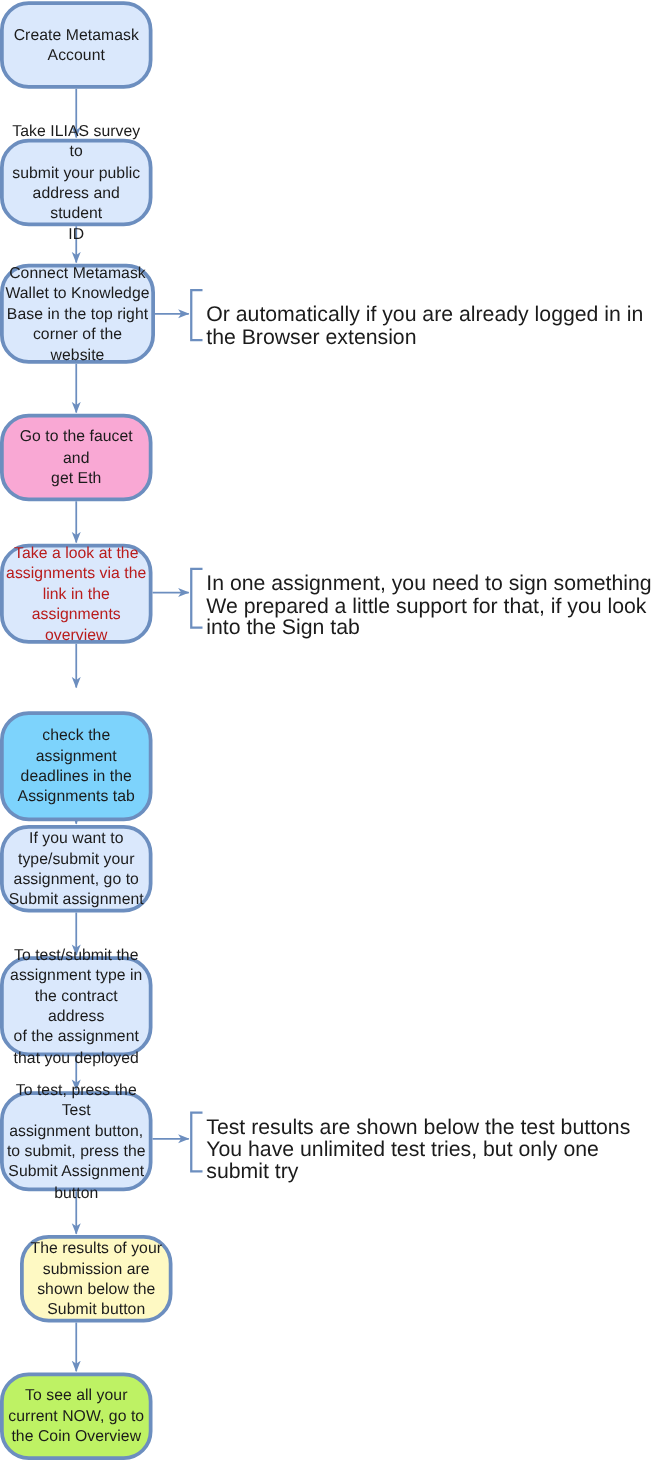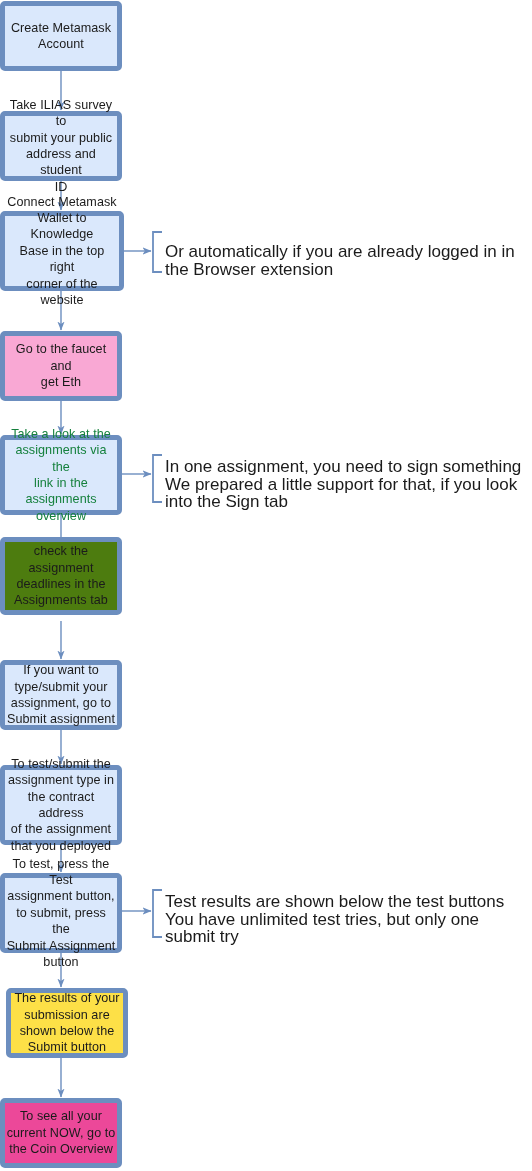--- a/index.html
+++ b/index.html
@@ -17,22 +17,22 @@
   #flow {
     position: absolute;
     left: 0; top: 0;
     width: 532px;
     height: 1171px;
   }
   .node {
     position: absolute;
     box-sizing: border-box;
     background: #dae8fc;
-    border: 5px solid #0369a1;
-    border-radius: 5px;
+    border: 3px solid #0369a1;
+    border-radius: 23px;
     display: flex;
     align-items: center;
     justify-content: center;
     text-align: center;
     color: #1b1b1b;
     font-size: 12.6px;
     line-height: 16.4px;
     letter-spacing: 0.05px;
     white-space: pre-line;
     padding: 0 1px;
@@ -94,47 +94,47 @@
       <div class="node" style="left: 0px; top: 111px; width: 122px; height: 70px; background: rgb(218, 232, 252); border-color: rgb(108, 142, 191); color: rgb(27, 27, 27);">Take ILIAS survey to
 submit your public
 address and student
 ID</div>
       <div class="node" style="left: 0px; top: 211px; width: 124px; height: 80px; background: rgb(218, 232, 252); border-color: rgb(108, 142, 191); color: rgb(27, 27, 27);">Connect Metamask
 Wallet to Knowledge
 Base in the top right
 corner of the website</div>
       <div class="node" style="left: 0px; top: 331px; width: 122px; height: 70px; background: #f9a8d4; border-color: rgb(108, 142, 191); color: rgb(27, 27, 27);">Go to the faucet and
 get Eth</div>
-      <div class="node" style="left: 0px; top: 435px; width: 122px; height: 80px; background: rgb(218, 232, 252); border-color: rgb(108, 142, 191); color: #15803d;">Take a look at the
+      <div class="node" style="left: 0px; top: 435px; width: 122px; height: 80px; background: rgb(218, 232, 252); border-color: rgb(108, 142, 191); color: #b91c1c;">Take a look at the
 assignments via the
 link in the
 assignments
 overview</div>
-      <div class="node" style="left: 0px; top: 537px; width: 122px; height: 78px; background: #4d7c0f; border-color: rgb(108, 142, 191); color: rgb(27, 27, 27);">check the assignment
+      <div class="node" style="left: 0px; top: 569px; width: 122px; height: 88px; background: #7dd3fc; border-color: rgb(108, 142, 191); color: rgb(27, 27, 27);">check the assignment
 deadlines in the
 Assignments tab</div>
       <div class="node" style="left: 0px; top: 660px; width: 122px; height: 70px; background: rgb(218, 232, 252); border-color: rgb(108, 142, 191); color: rgb(27, 27, 27);">If you want to
 type/submit your
 assignment, go to
 Submit assignment</div>
       <div class="node" style="left: 0px; top: 765px; width: 122px; height: 80px; background: rgb(218, 232, 252); border-color: rgb(108, 142, 191); color: rgb(27, 27, 27);">To test/submit the
 assignment type in
 the contract address
 of the assignment
 that you deployed</div>
       <div class="node" style="left: 0px; top: 873px; width: 122px; height: 80px; background: rgb(218, 232, 252); border-color: rgb(108, 142, 191); color: rgb(27, 27, 27);">To test, press the Test
 assignment button,
 to submit, press the
 Submit Assignment
 button</div>
-      <div class="node" style="left: 6px; top: 988px; width: 122px; height: 70px; background: #fde047; border-color: rgb(108, 142, 191); color: rgb(27, 27, 27);">The results of your
+      <div class="node" style="left: 16px; top: 988px; width: 122px; height: 70px; background: #fef9c3; border-color: rgb(108, 142, 191); color: rgb(27, 27, 27);">The results of your
 submission are
 shown below the
 Submit button</div>
-      <div class="node" style="left: 0px; top: 1098px; width: 122px; height: 70px; background: #ec4899; border-color: rgb(108, 142, 191); color: rgb(27, 27, 27);">To see all your
+      <div class="node" style="left: 0px; top: 1098px; width: 122px; height: 70px; background: #bef264; border-color: rgb(108, 142, 191); color: rgb(27, 27, 27);">To see all your
 current NOW, go to
 the Coin Overview</div>
     </div>
   <div id="annot-layer">
       <div class="annotation" style="left: 165px; top: 243px; color: rgb(27, 27, 27);">Or automatically if you are already logged in in the Browser extension</div>
       <div class="annotation" style="left: 165px; top: 458px; color: rgb(27, 27, 27);">In one assignment, you need to sign something
 We prepared a little support for that, if you look into the Sign tab</div>
       <div class="annotation" style="left: 165px; top: 893px; color: rgb(27, 27, 27);">Test results are shown below the test buttons
 You have unlimited test tries, but only one submit try</div>
     </div>

